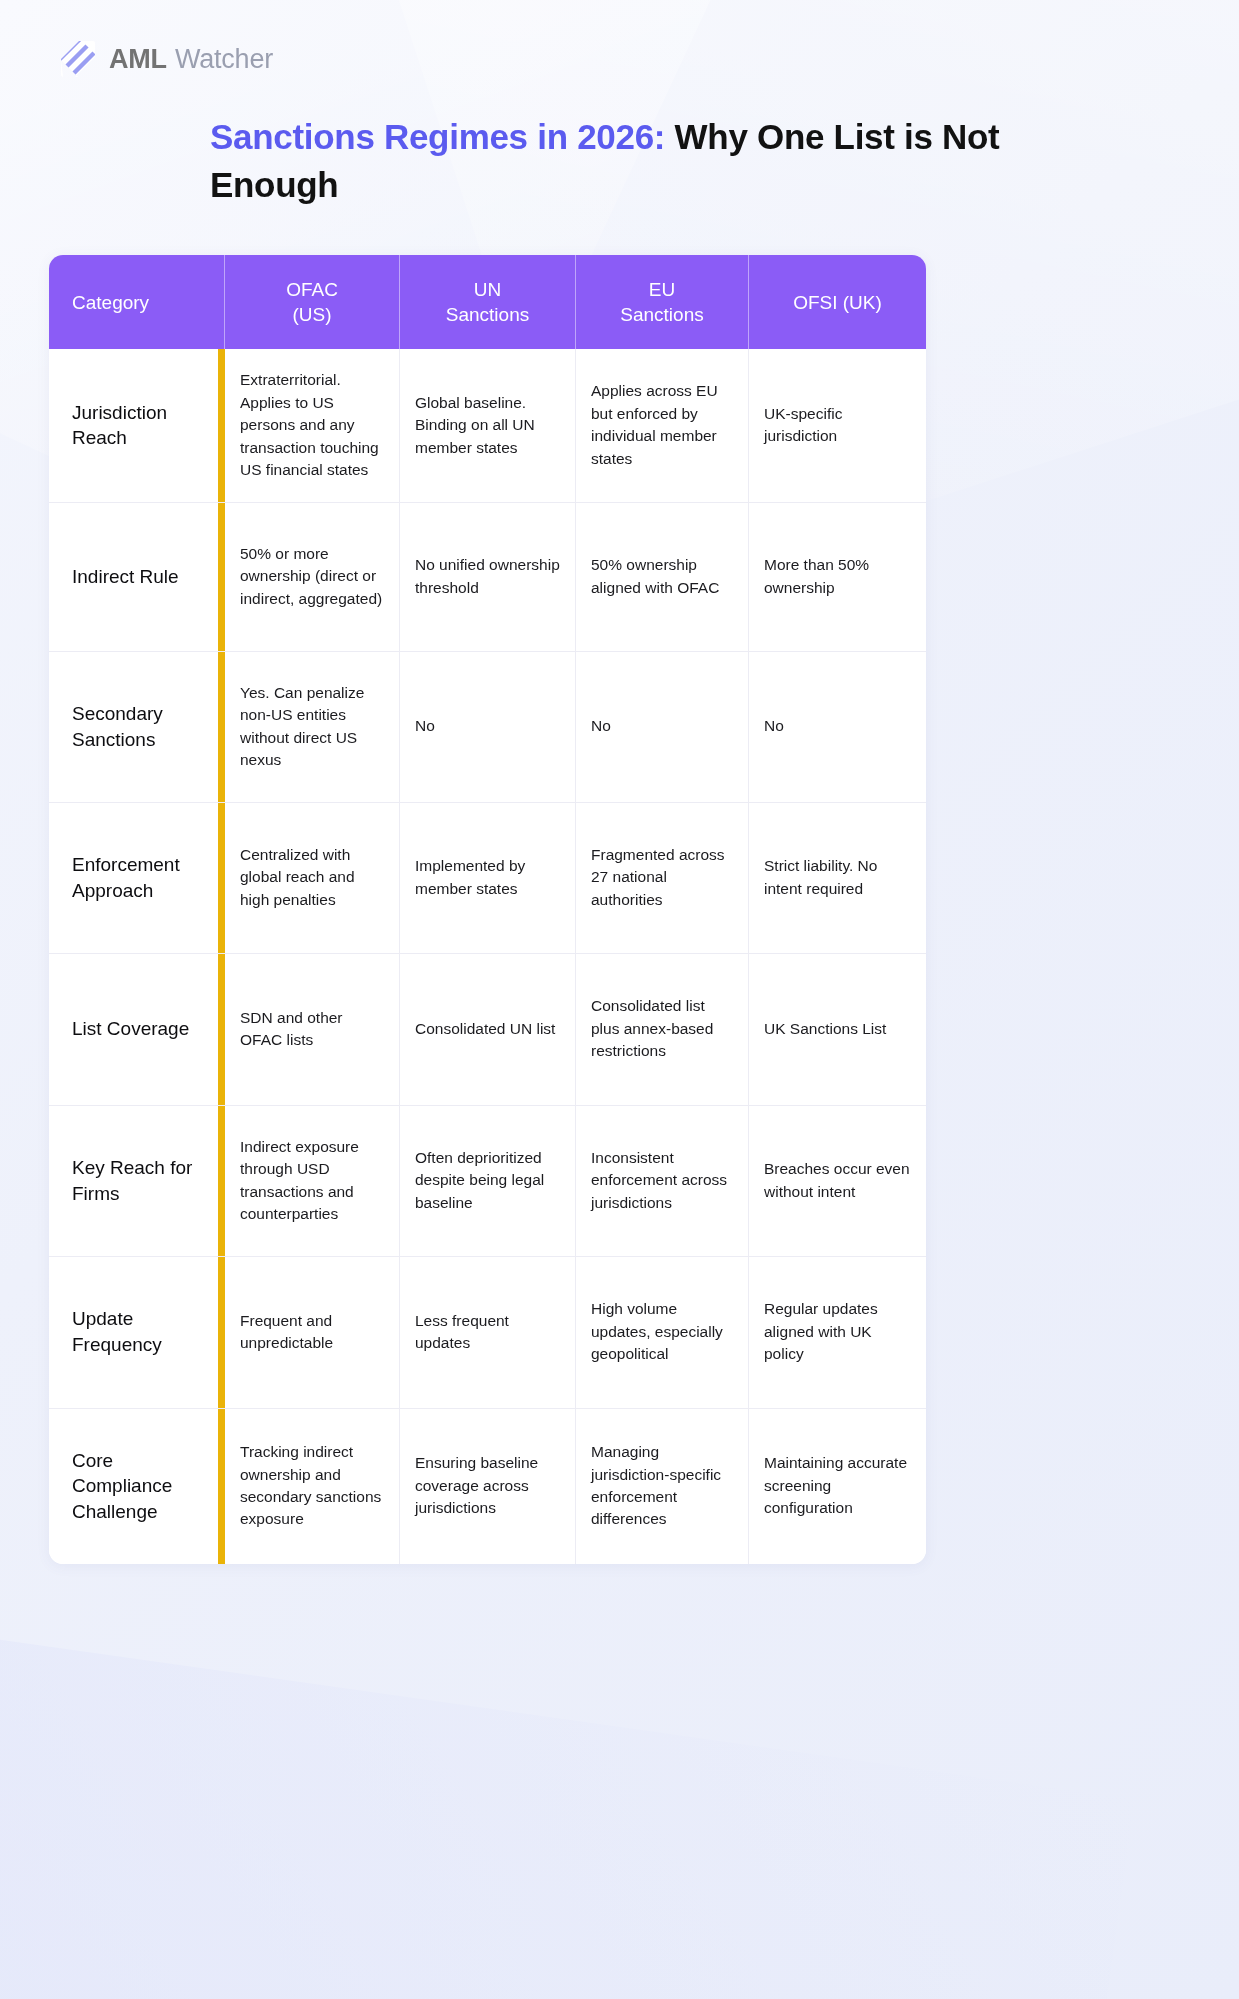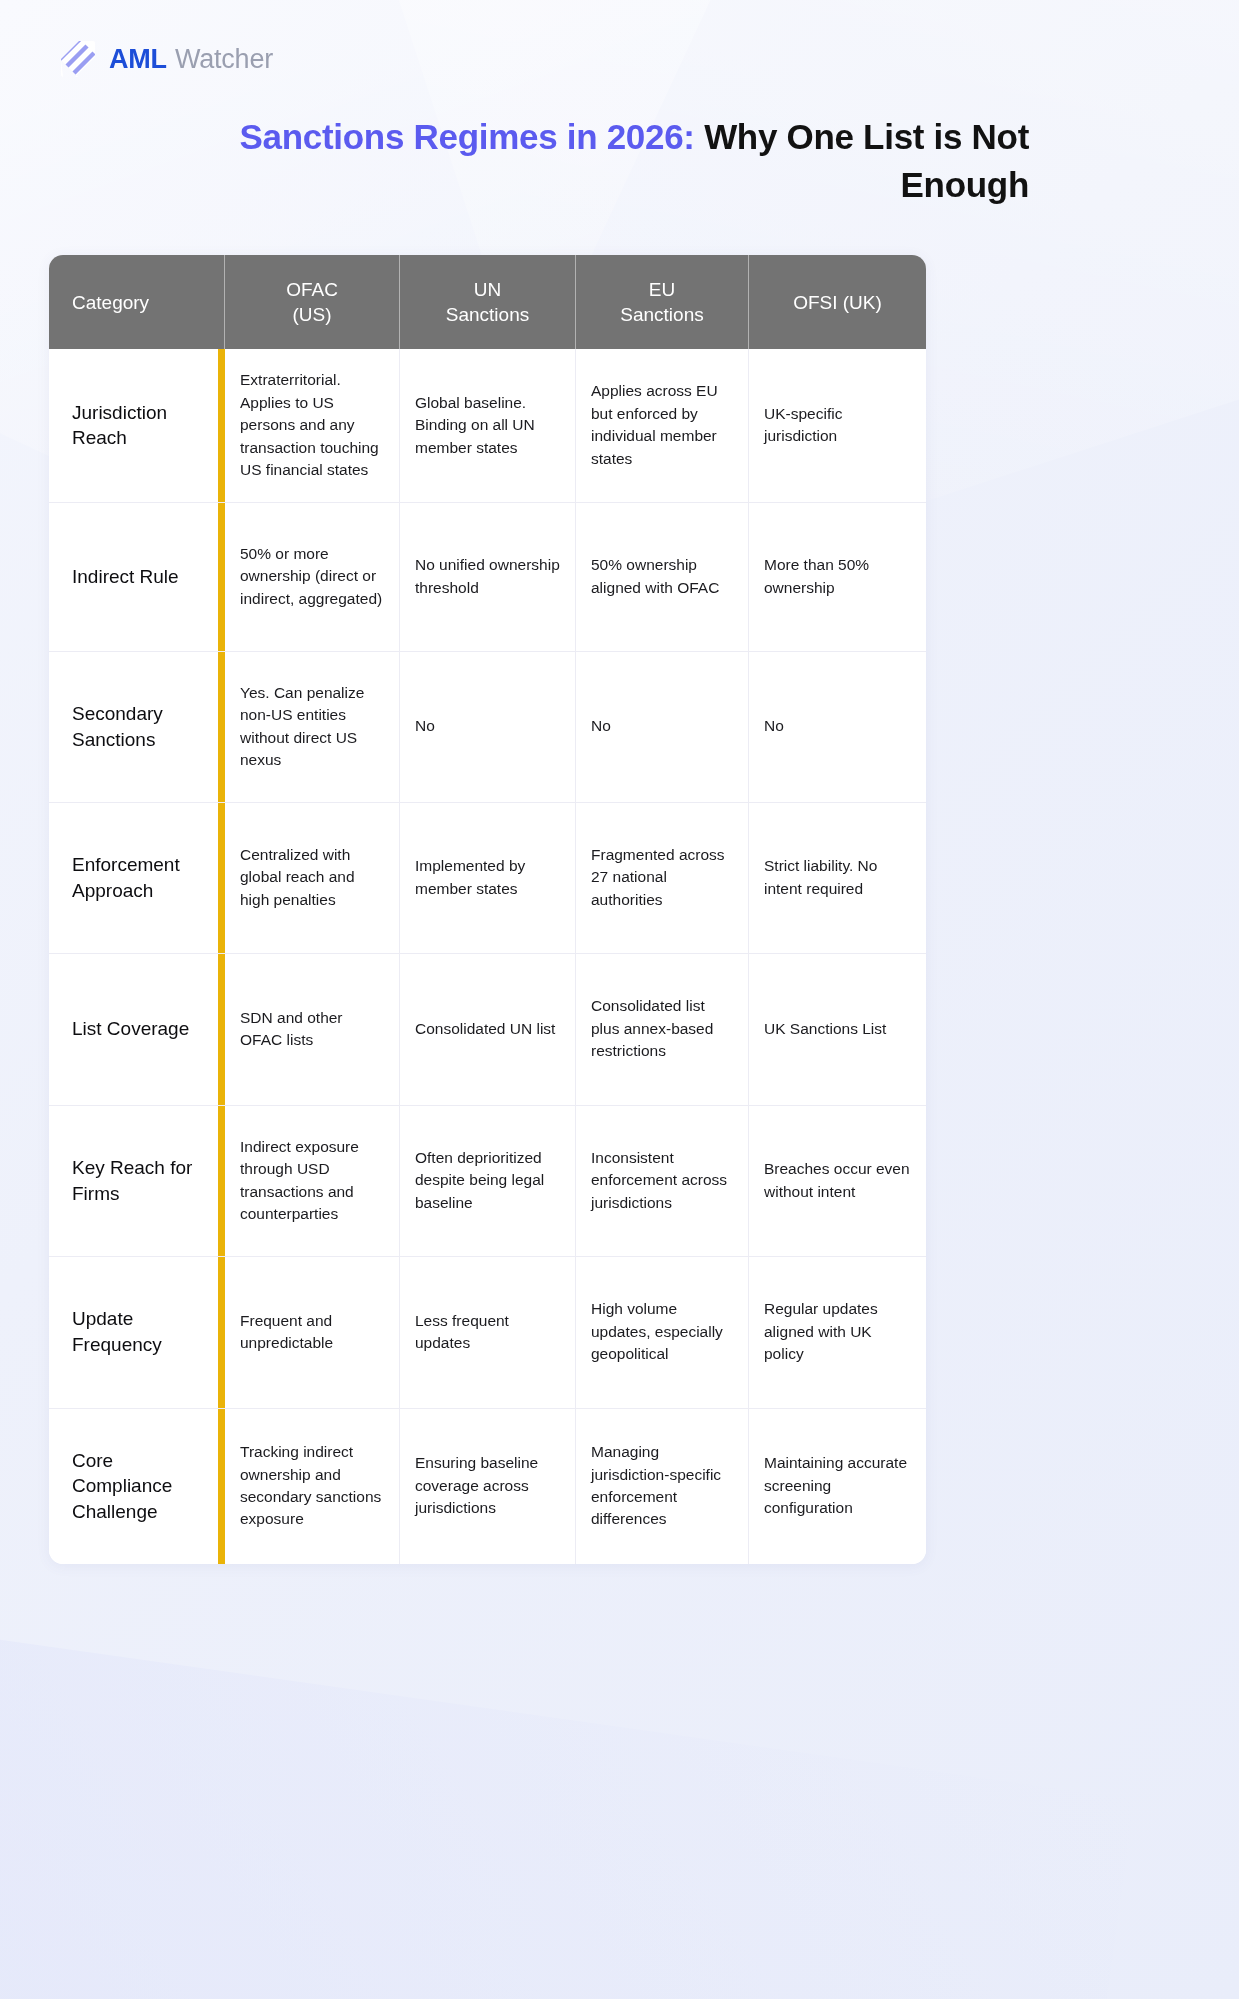--- a/index.html
+++ b/index.html
@@ -73,35 +73,35 @@
     height: 38px;
     display: block;
   }
   .logo-text {
     font-size: 27px;
     letter-spacing: -0.2px;
     white-space: nowrap;
   }
   .logo-text .bold {
     font-weight: 700;
-    color: #1d4ed8;
+    color: #737373;
   }
   .logo-text .light {
     font-weight: 400;
     color: #9a9fb0;
     margin-left: 8px;
   }
 
   
   .title {
     position: absolute;
     left: 0;
     right: 0;
     top: 113px;
-    text-align: right;
+    text-align: left;
     padding: 0 210px;
     font-size: 35px;
     font-weight: 700;
     line-height: 1.38;
     color: #121212;
     letter-spacing: -0.3px;
   }
   .title .accent { color: #5b5bef; }
 
   
@@ -112,21 +112,21 @@
     width: 877px;
     border-radius: 14px;
     overflow: hidden;
     background: #ffffff;
     box-shadow: 0 2px 14px rgba(80, 90, 160, 0.07);
   }
 
   .thead {
     display: grid;
     grid-template-columns: 176px 175px 176px 173px 177px;
-    background: #737373;
+    background: #8b5cf6;
   }
   .th {
     color: #ffffff;
     font-size: 19px;
     font-weight: 400;
     line-height: 1.32;
     padding: 22px 14px;
     min-height: 82px;
     display: flex;
     align-items: center;

